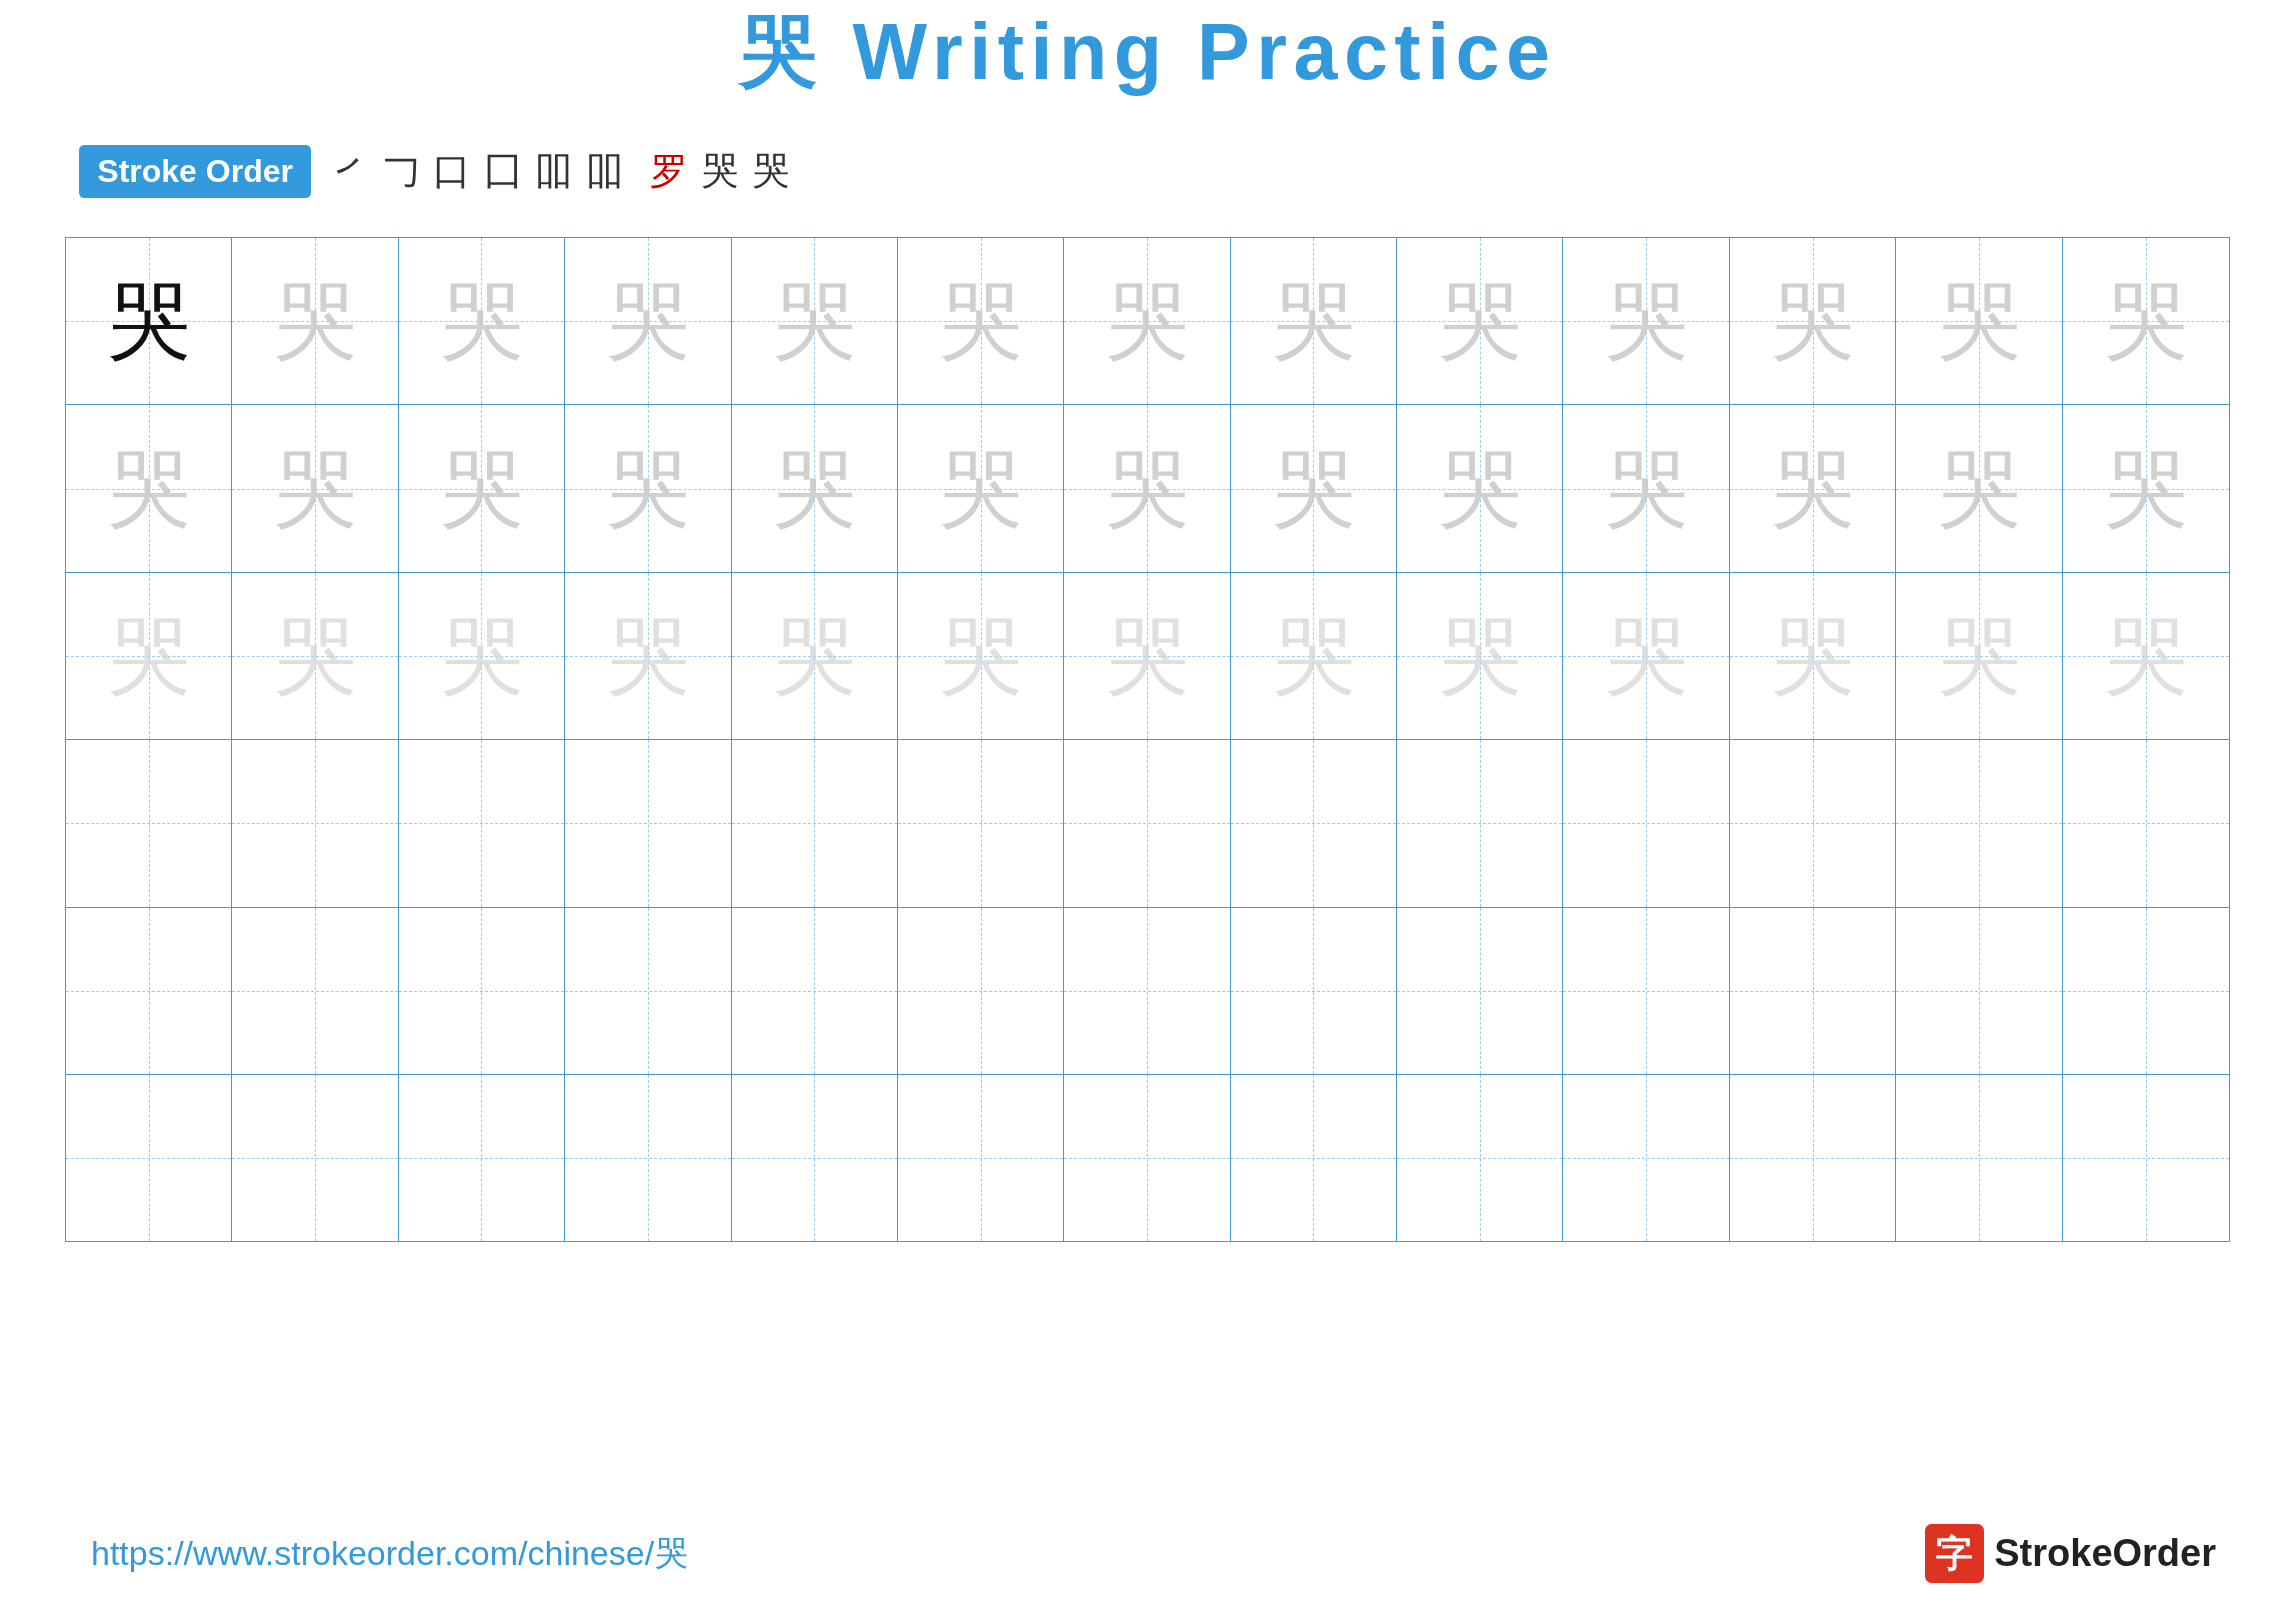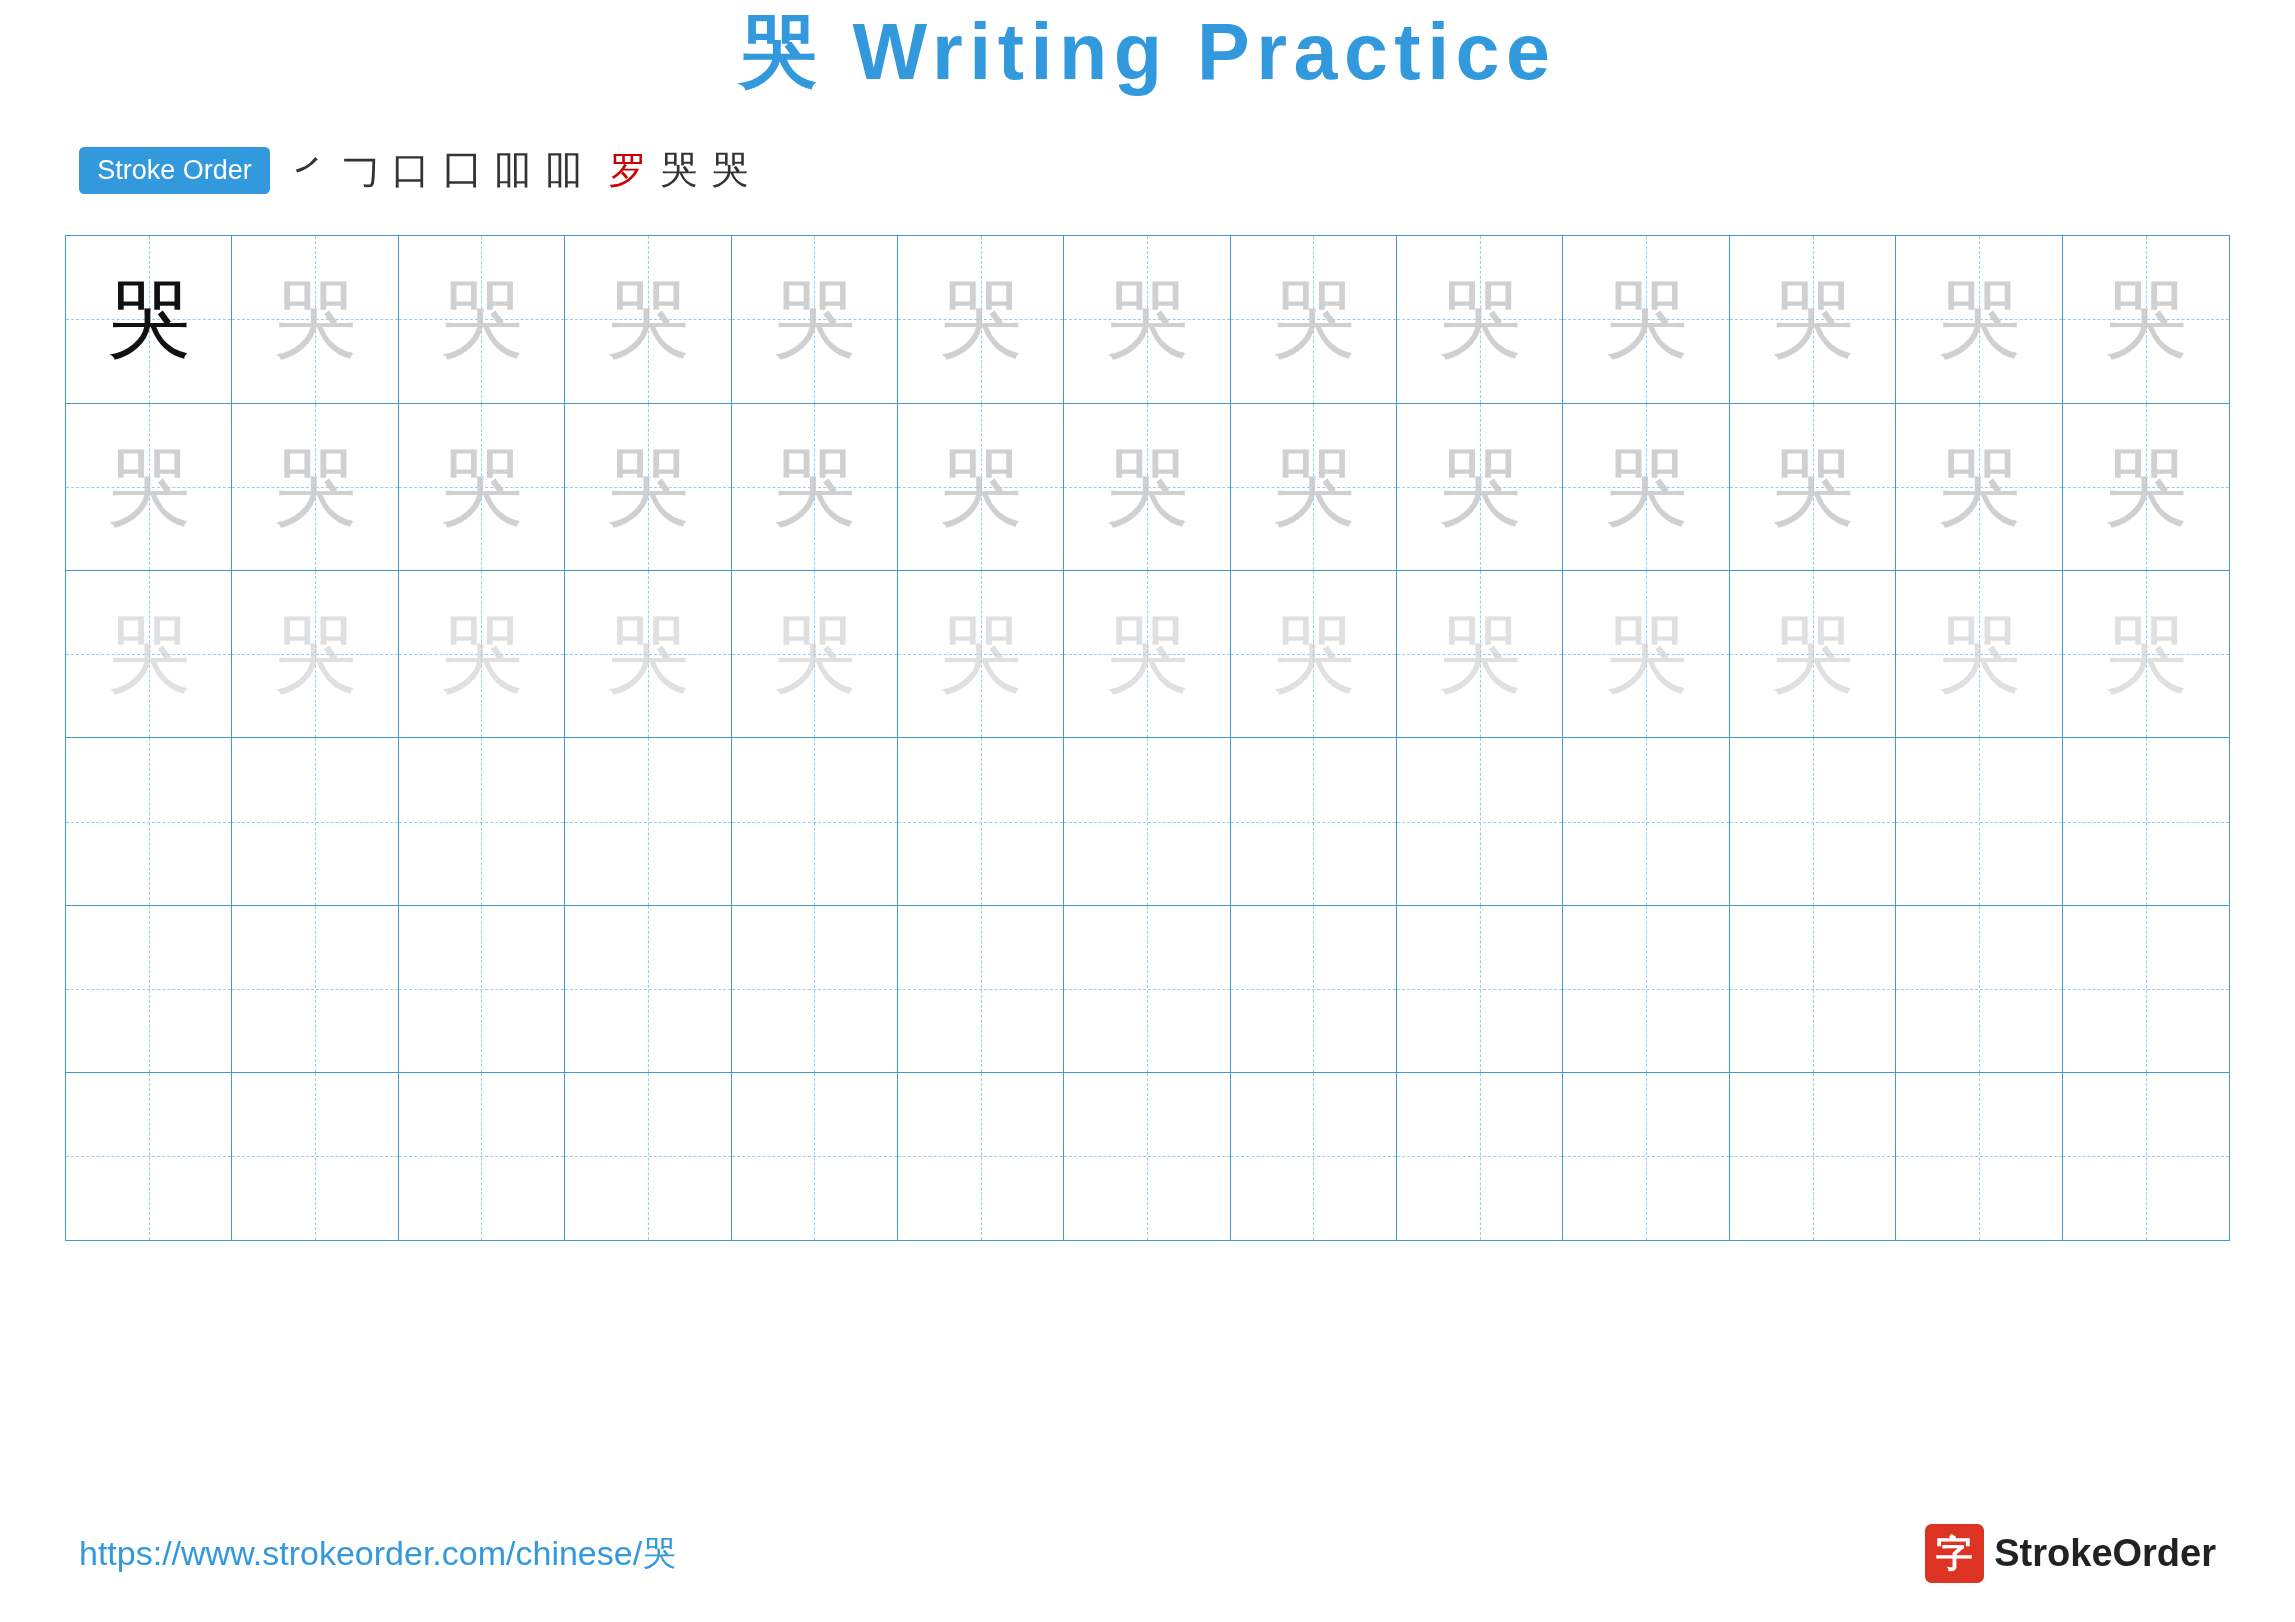--- a/index.html
+++ b/index.html
@@ -23,22 +23,22 @@
     .stroke-order-row {
       display: flex;
       align-items: center;
       padding: 39px 79px 19.6px 79px;
       gap: 19.6px;
     }
 
     .stroke-order-badge {
       background: #3399dd;
       color: #fff;
-      font-size: 27px;
-      font-weight: normal;
+      font-size: 32px;
+      font-weight: bold;
       padding: 7.9px 18.3px;
       border-radius: 5.2px;
       white-space: nowrap;
     }
 
     .stroke-steps {
       display: flex;
       align-items: center;
       gap: 13px;
     }
@@ -117,21 +117,21 @@
     }
     .cell-char.light2 {
       color: #d0d0d0;
       opacity: 0.65;
     }
 
     
     .footer {
       position: absolute;
       bottom: 39px;
-      left: 0;
+      left: 12px;
       right: 0;
       display: flex;
       align-items: center;
       justify-content: space-between;
       padding: 0 79px;
     }
 
     .footer-url {
       font-size: 34px;
       color: #3399dd;

